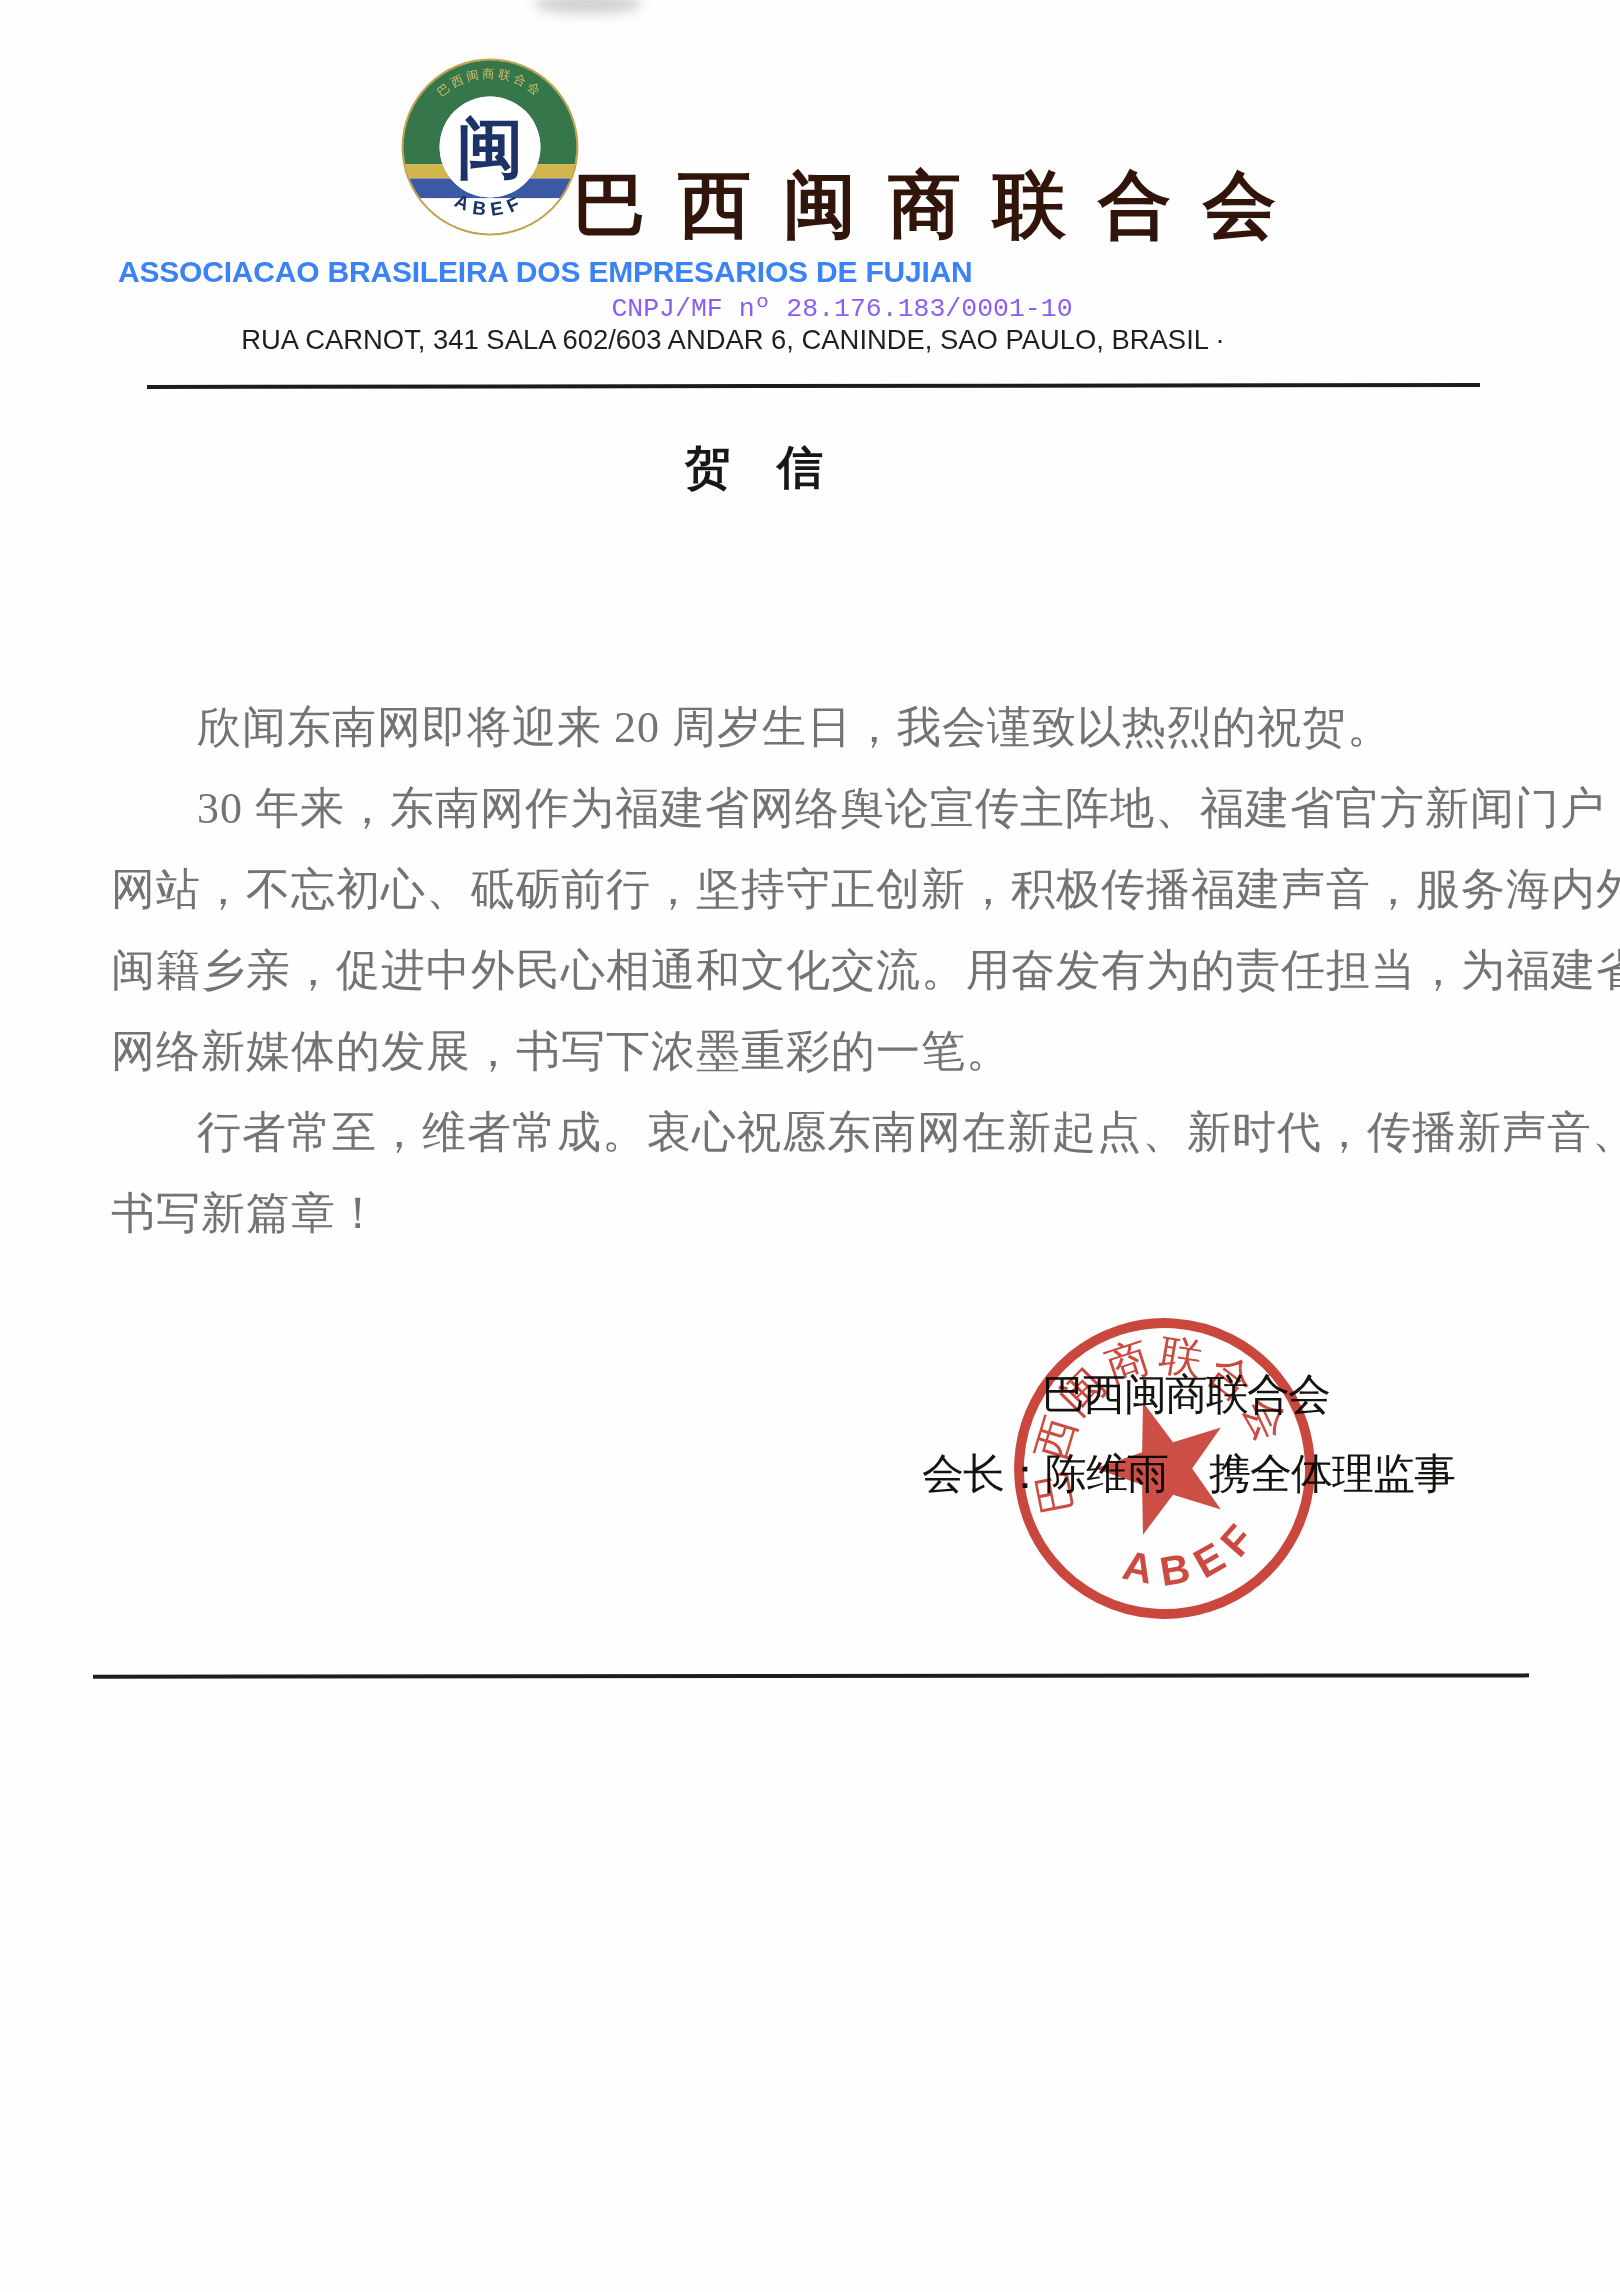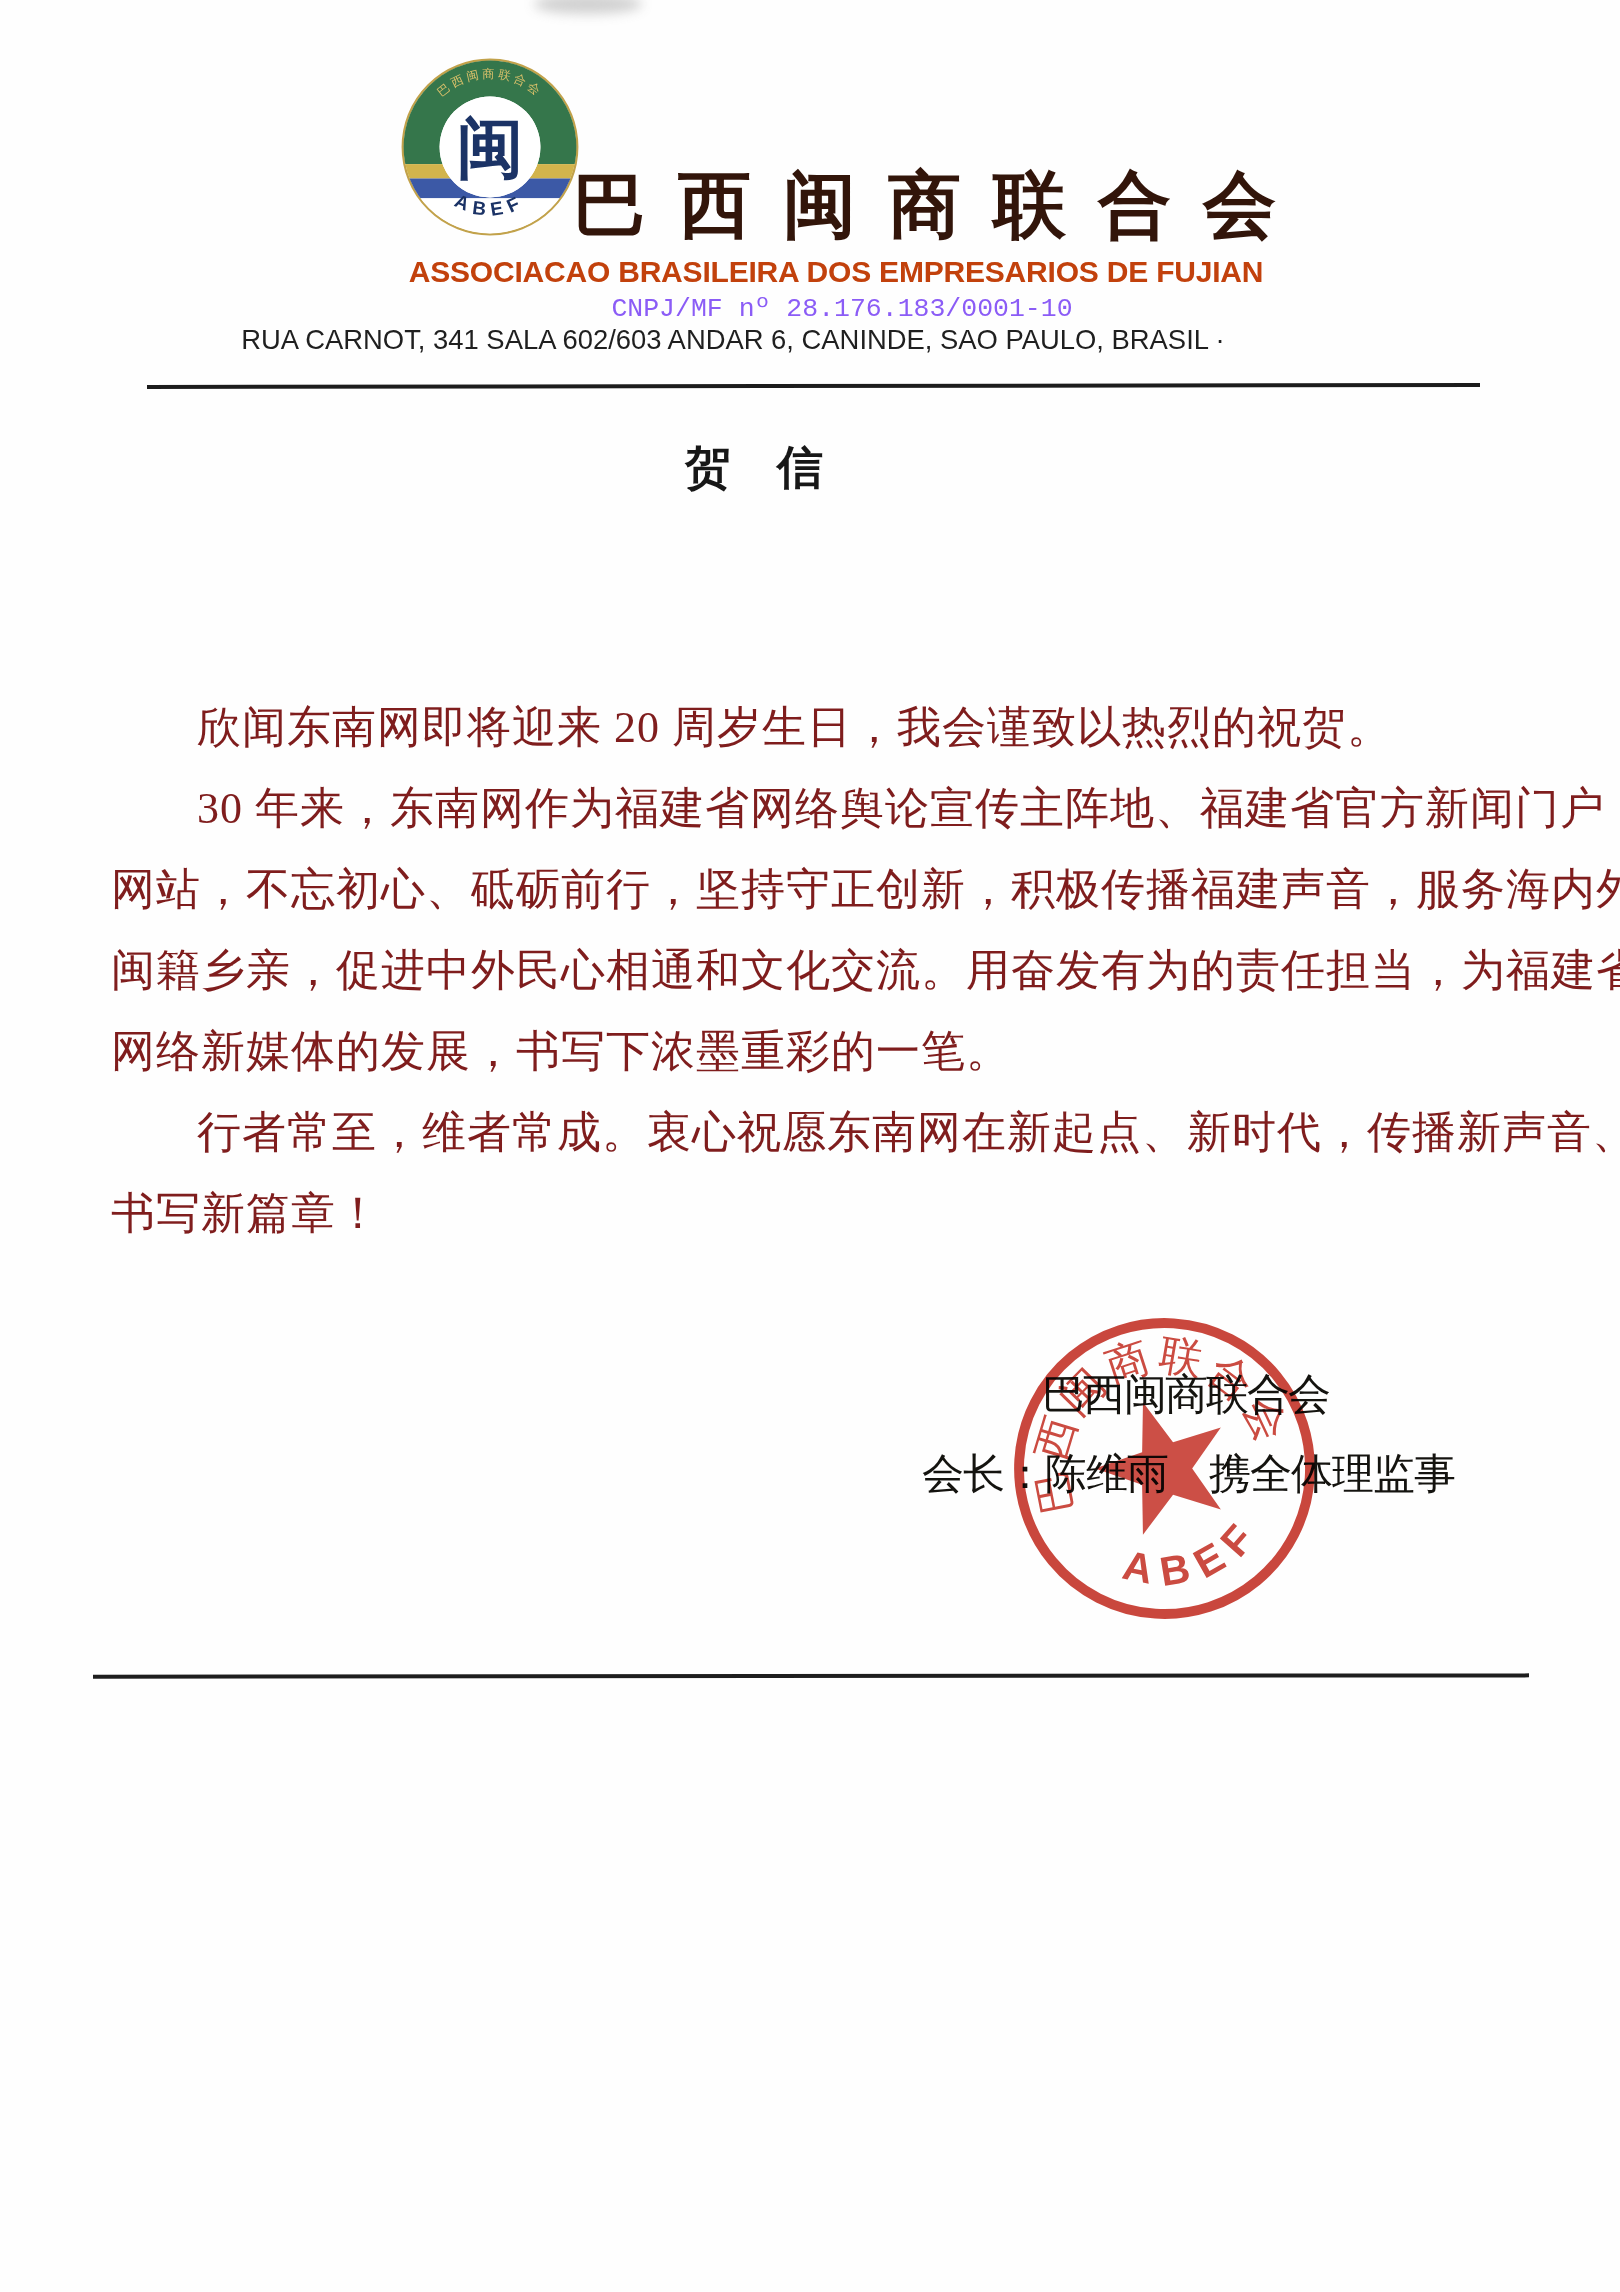--- a/index.html
+++ b/index.html
@@ -16,23 +16,23 @@
     background:#9a9a9a;border-radius:50%;filter:blur(5.9px);opacity:.45;
   }
   
   .logo{position:absolute;left:400px;top:57px;width:180px;height:180px;}
   .org-cn{
     position:absolute;left:573px;top:169px;
     font-size:73px;font-weight:bold;letter-spacing:32px;
     color:#32150a;white-space:nowrap;line-height:1;
   }
   .org-pt{
-    position:absolute;left:118px;top:257px;width:1436px;text-align:center;
+    position:absolute;left:118px;top:257px;width:1436px;
     font-family:"Liberation Sans","DejaVu Sans",sans-serif;
-    font-size:30px;font-weight:bold;color:#c2410c;letter-spacing:-0.2px;line-height:1;
+    font-size:30px;font-weight:bold;color:#3b82f6;letter-spacing:-0.2px;line-height:1;
   }
   .cnpj{
     position:absolute;left:124px;top:296px;width:1436px;text-align:center;
     font-family:Liberation Mono, monospace;
     font-size:26.5px;color:#8b5cf6;line-height:1;
   }
   .address{
     position:absolute;left:0px;top:326px;width:1466px;text-align:center;
     font-family:"Liberation Sans","DejaVu Sans",sans-serif;
     font-size:27.4px;color:#1f1f1f;line-height:1;
@@ -45,21 +45,21 @@
   .letter-title{
     position:absolute;left:0;top:443px;width:1508px;text-align:center;
     font-size:46px;font-weight:bold;color:#171717;line-height:1.1;
   }
   .salutation{
     position:absolute;left:111px;top:565px;
     font-size:45px;color:#171717;line-height:1.1;
   }
   .body-lines{
     position:absolute;left:111px;top:698px;width:1402px;
-    font-size:44px;color:#7f1d1d;letter-spacing:1px;
+    font-size:44px;color:#737373;letter-spacing:1px;
   }
   .body-lines .line{height:81px;line-height:59px;white-space:nowrap;}
   .body-lines .indent{text-indent:86px;}
   
   .sig-org{
     position:absolute;left:1042px;top:1366px;
     font-size:43px;letter-spacing:-2px;color:#14130f;z-index:2;white-space:nowrap;
   }
   .sig-president{
     position:absolute;left:922px;top:1440px;

